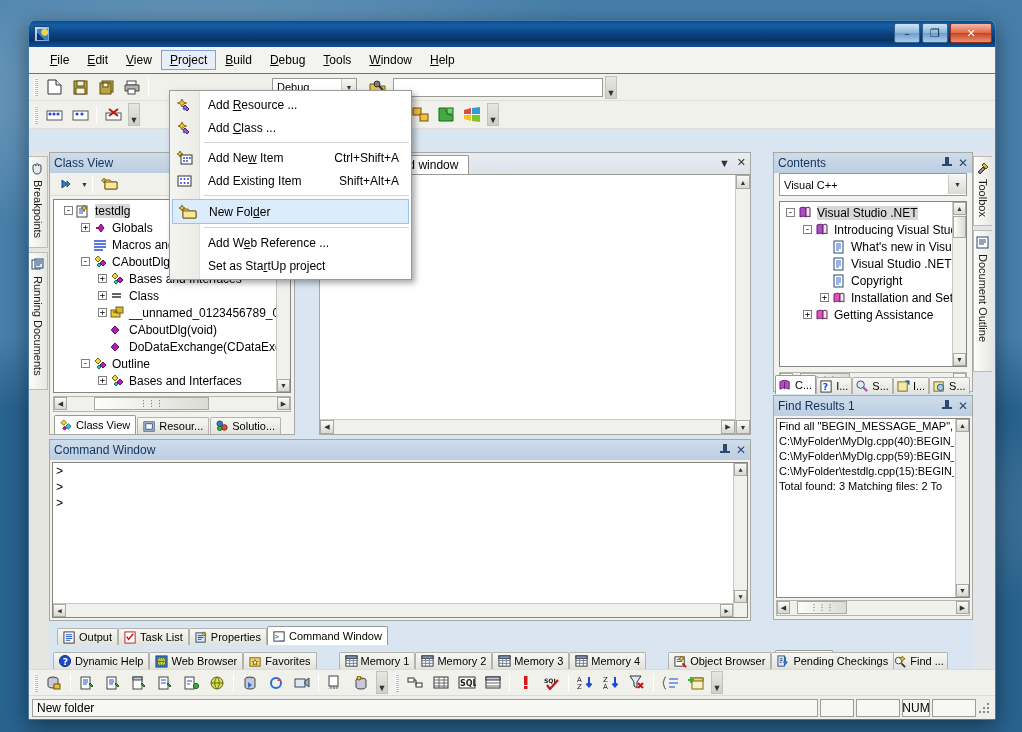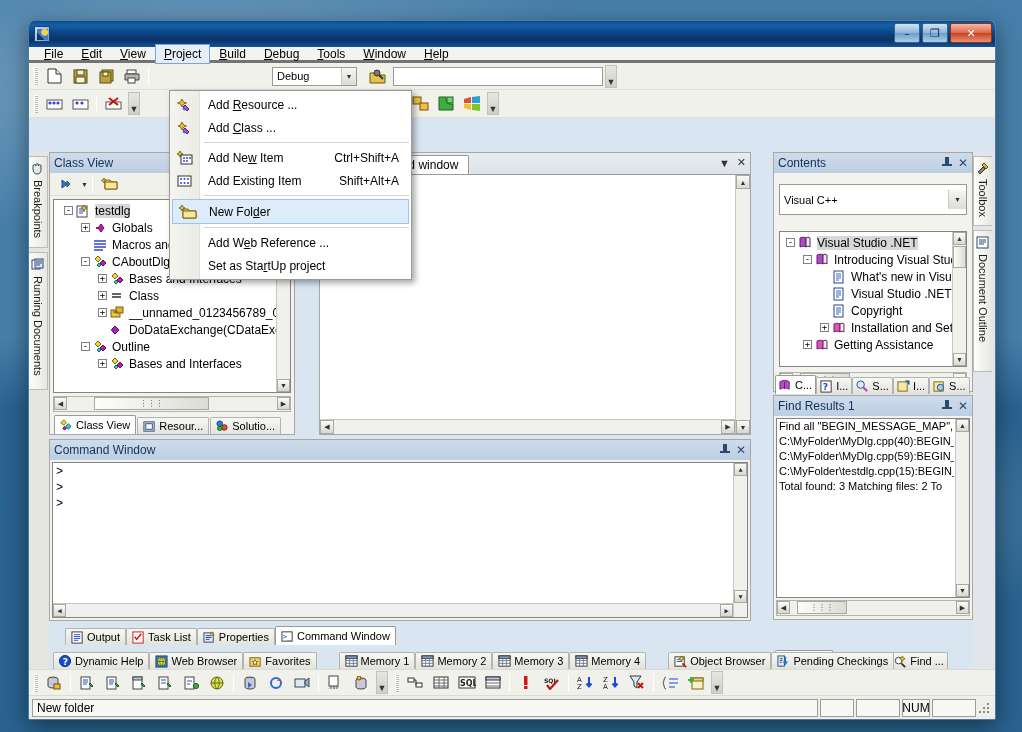--- a/index.html
+++ b/index.html
@@ -68,23 +68,23 @@
     font-size:11px;color:#0b2a4d;font-family:"DejaVu Sans",sans-serif;
   }
   .wbtn.close{
     width:42px;
     background:linear-gradient(180deg,#f7b9a8,#e06a48 48%,#c84526 52%,#ec8f72);
     color:#fff; border-color:#8e3118; font-weight:bold;
   }
 
   
   .menubar{
-    height:16px; background:#f3f3f0;
-    display:flex; align-items:center; padding-left:6px;
-    border-bottom:3px solid #737373;
+    height:27px; background:#f3f3f0;
+    display:flex; align-items:center; padding-left:12px;
+    border-bottom:1px solid #737373;
     position:relative; z-index:40;
   }
   .menuitem{
     padding:3px 9px; font-size:12px; color:#000; cursor:default; white-space:nowrap;
   }
   .menuitem.active{
     background:#e8eef7; border:1px solid #7aa5d6; padding:2px 8px;
   }
   u{text-decoration:underline;}
 
@@ -273,21 +273,21 @@
   }
   .cmdbody{
     flex:1;background:#fff;border:1px solid #848480;margin:2px;position:relative;overflow:hidden;
     font-family:"Liberation Mono",monospace;font-size:12px;
   }
   .cmdline{ padding-left:3px; height:16px;}
 
   
   #btabs1{
     position:absolute; left:20px; top:471px; right:244px; height:22px;
-    display:flex; align-items:flex-end; gap:0; padding-left:16px;
+    display:flex; align-items:flex-end; gap:0; padding-left:8px;
   }
   #btabs2{
     position:absolute; left:20px; bottom:0; right:0; height:22px;
     display:flex; align-items:flex-end; padding-left:4px;
   }
   #rtabs{
     position:absolute; right:22px; top:220px; width:200px; height:22px;
     display:flex; align-items:flex-end; padding-left:2px;
   }
   #rtabs2{
@@ -707,20 +707,30 @@
               <span class="tlabel">__unnamed_0123456789_0</span>
             </div>
             <div class="tnode" style="padding-left: 44px;">
               <span class="exp none"></span>
               <span class="ticon">
                 <svg width="14" height="14" viewBox="0 0 14 14">
                   <path d="M5 3l4 4-4 4-4-4z" fill="#c018b8" stroke="#60105c"></path>
                   <path d="M1 7h3" stroke="#2b4ad8" stroke-width="1.6"></path>
                 </svg>
               </span>
+              <span class="tlabel">CAboutDlg(void)</span>
+            </div>
+            <div class="tnode" style="padding-left: 44px;">
+              <span class="exp none"></span>
+              <span class="ticon">
+                <svg width="14" height="14" viewBox="0 0 14 14">
+                  <path d="M5 3l4 4-4 4-4-4z" fill="#c018b8" stroke="#60105c"></path>
+                  <path d="M1 7h3" stroke="#2b4ad8" stroke-width="1.6"></path>
+                </svg>
+              </span>
               <span class="tlabel">DoDataExchange(CDataExchange</span>
             </div>
             <div class="tnode" style="padding-left: 27px;">
               <span class="exp">-</span>
               <span class="ticon">
                 <svg width="14" height="14" viewBox="0 0 14 14">
                   <path d="M2 4l3-3 3 3-3 3z" fill="#e8d83a" stroke="#7a6a10"></path>
                   <path d="M7 8l3-3 3 3-3 3z" fill="#c018b8" stroke="#60105c"></path>
                   <path d="M4 10l2-2 2 2-2 2z" fill="#2fc8c8" stroke="#107070"></path>
                 </svg>
@@ -804,21 +814,21 @@
     </div>
 
     <div id="contents">
       <div class="panelhdr">
         <span>Contents</span>
         <span class="ptools">
           <span class="pin"></span>
           <span class="xmark">✕</span>
         </span>
       </div>
-      <div class="combo" style="margin:11px 5px;height:31px;">
+      <div class="combo" style="margin:0 5px;height:23px;">
         <span>Visual C++</span>
         <span class="arrow" style="height:19px;width:18px;">▼</span>
       </div>
       <div class="treebox" style="margin:5px;">
         <div class="tree" id="cttree">
             <div class="tnode" style="padding-left: 6px;">
               <span class="exp">-</span>
               <span class="ticon">
                 <svg width="14" height="14" viewBox="0 0 14 14">
                   <path d="M2 2c2-1 5-1 6 0v9c-1-1-4-1-6 0z" fill="#b048c8" stroke="#5a2070"></path>

